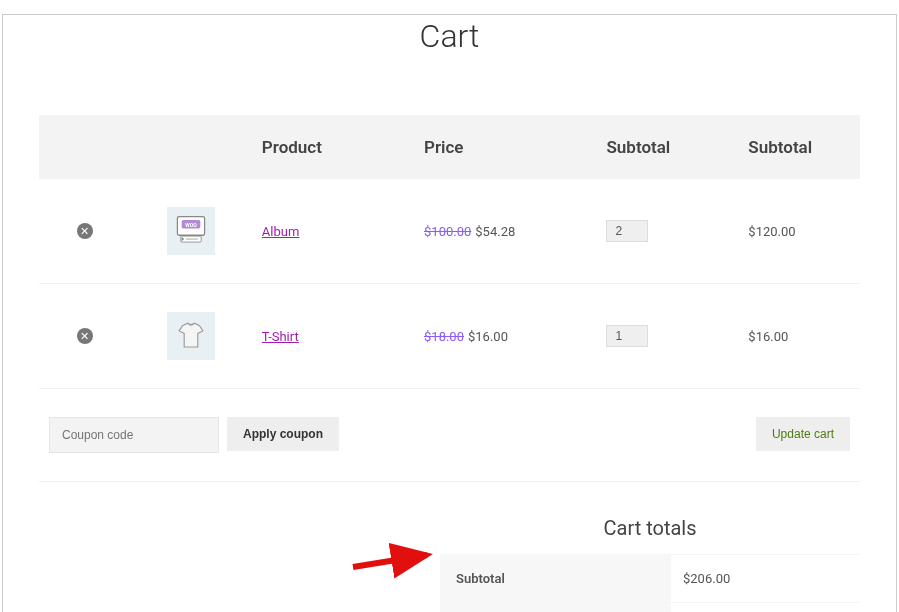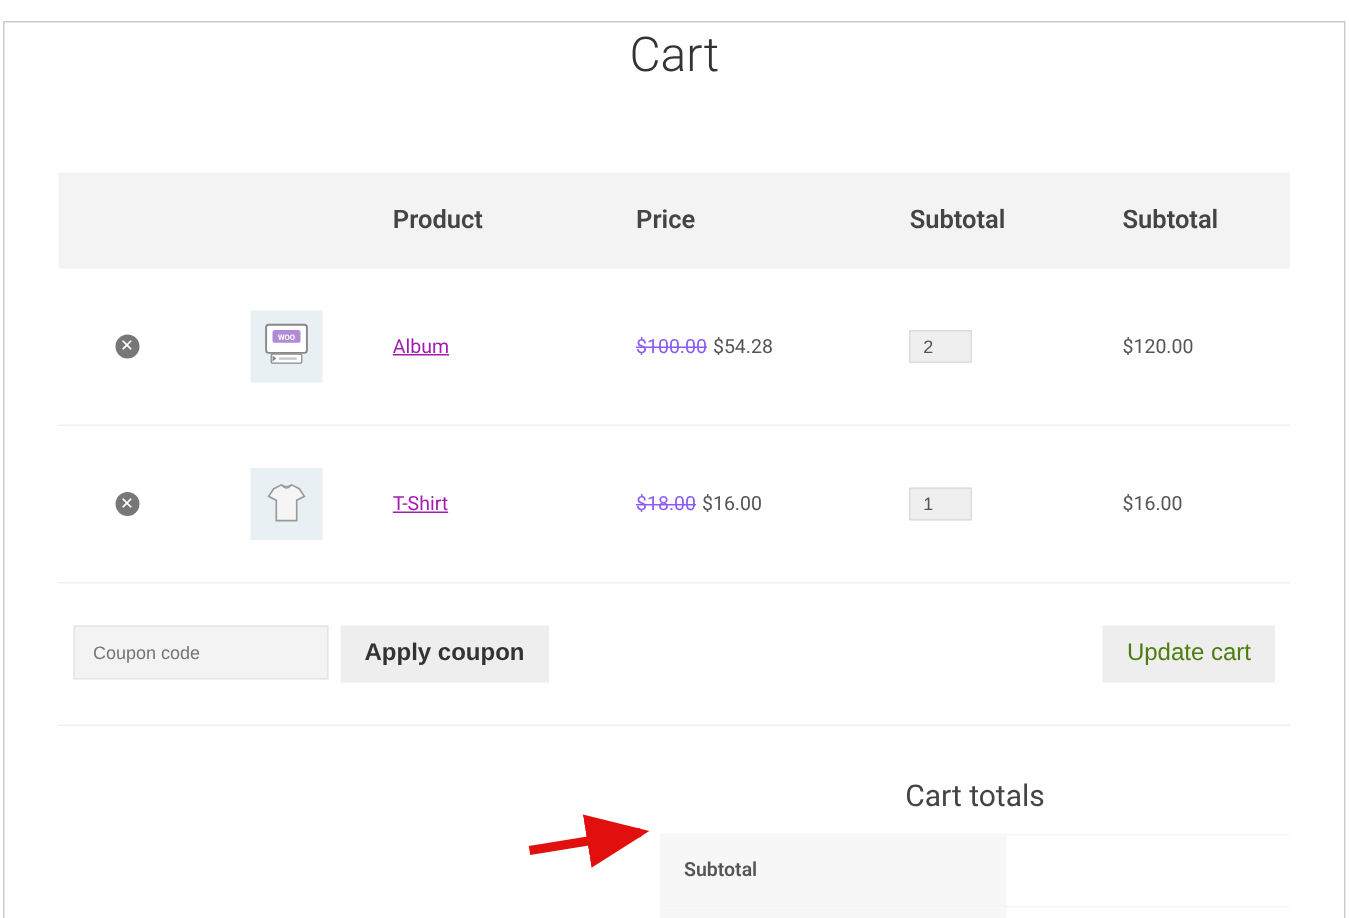--- a/index.html
+++ b/index.html
@@ -98,21 +98,21 @@
     background: #f3f3f3;
     padding: 10px 12px;
     font-size: 12px;
     color: #888;
     width: 170px;
   }
   .btn {
     border: none;
     background: #eee;
     color: #333;
-    font-size: 16px;
+    font-size: 12px;
     font-weight: 700;
     padding: 10px 16px;
     cursor: pointer;
   }
   .btn.muted { color:#4d7c0f; font-weight:400; cursor:default; }
   .spacer { flex: 1; }
   .cart-totals {
     width: 420px;
     margin-left: auto;
     margin-top: 34px;
@@ -233,20 +233,21 @@
           </div>
         </td>
       </tr>
     </tbody>
   </table>
 
   <div class="cart-totals">
     <h2>Cart totals</h2>
     <div class="totals-row">
       <div class="label">Subtotal</div>
+      <div class="value">$206.00</div>
     </div>
     <div class="totals-row">
       <div class="label">You Saved</div>
       <div class="value">-$5.00</div>
     </div>
 
   </div>
 
   <svg class="arrow" width="90" height="40">
     <defs>

